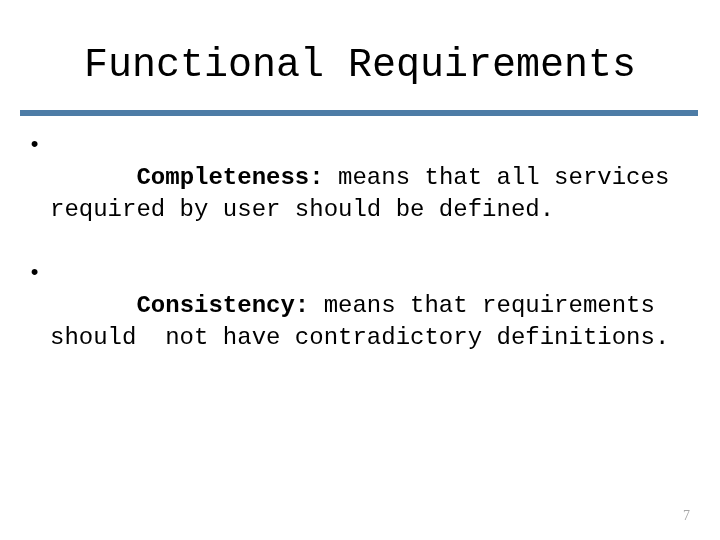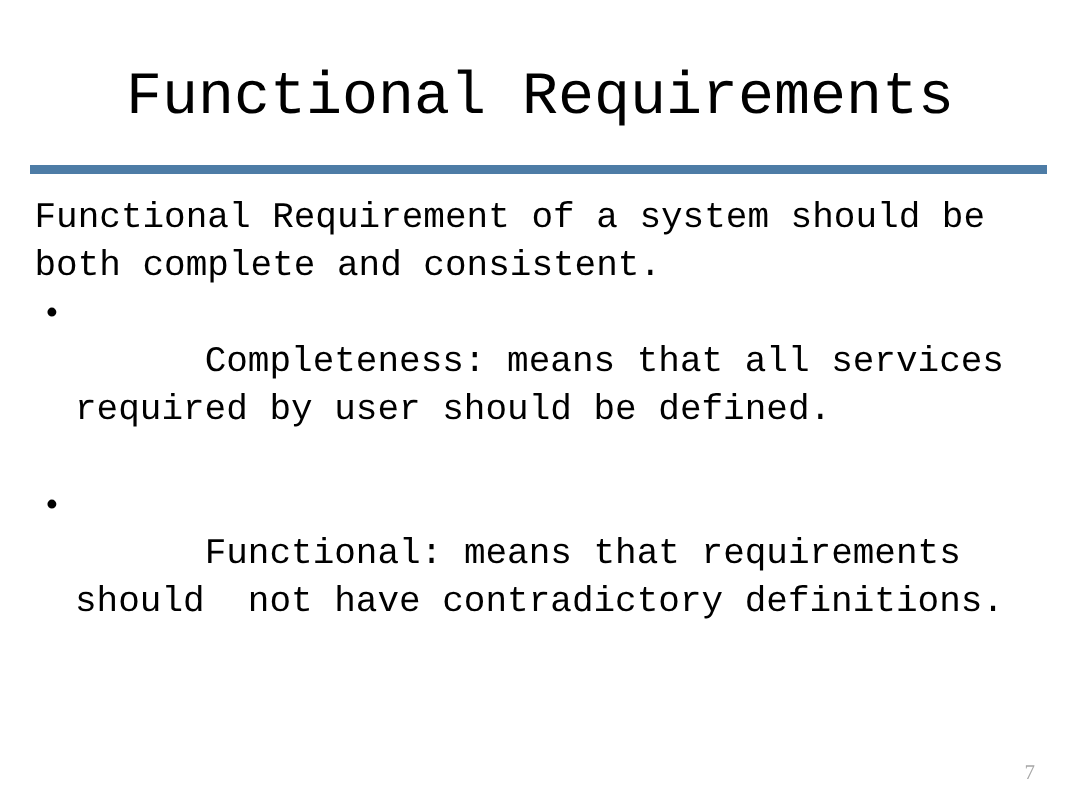--- a/index.html
+++ b/index.html
@@ -62,21 +62,21 @@
     white-space: pre-wrap;
   }
   .bullet-dot {
     position: absolute;
     left: 5px;
     top: 0;
     font-size: 22px;
     line-height: 32px;
   }
   .bullet-label {
-    font-weight: normal;
+    font-weight: bold;
   }
 
   
   #page-number {
     position: absolute;
     right: 30px;
     bottom: 16px;
     font-size: 14px;
     line-height: 16px;
     color: #a6a6a6;
@@ -87,28 +87,27 @@
 <body>
 
 <div id="slide">
 
   <div id="slide-title">Functional Requirements</div>
 
   <div id="title-divider"></div>
 
   <div id="body-content">
 
-    <p class="para">Functional Requirement of a system should be both complete and consistent.</p>
 
     <div class="bullet-item">
       <span class="bullet-dot">•</span><span class="bullet-label">Completeness:</span><span class="bullet-text"> means that all services required by user should be defined.</span>
     </div>
 
     <div class="bullet-item">
-      <span class="bullet-dot">•</span><span class="bullet-label">Functional:</span><span class="bullet-text"> means that requirements should  not have contradictory definitions.</span>
+      <span class="bullet-dot">•</span><span class="bullet-label">Consistency:</span><span class="bullet-text"> means that requirements should  not have contradictory definitions.</span>
     </div>
 
 
   </div>
 
   <div id="page-number">7</div>
 
 </div>
 
 </body></html>

